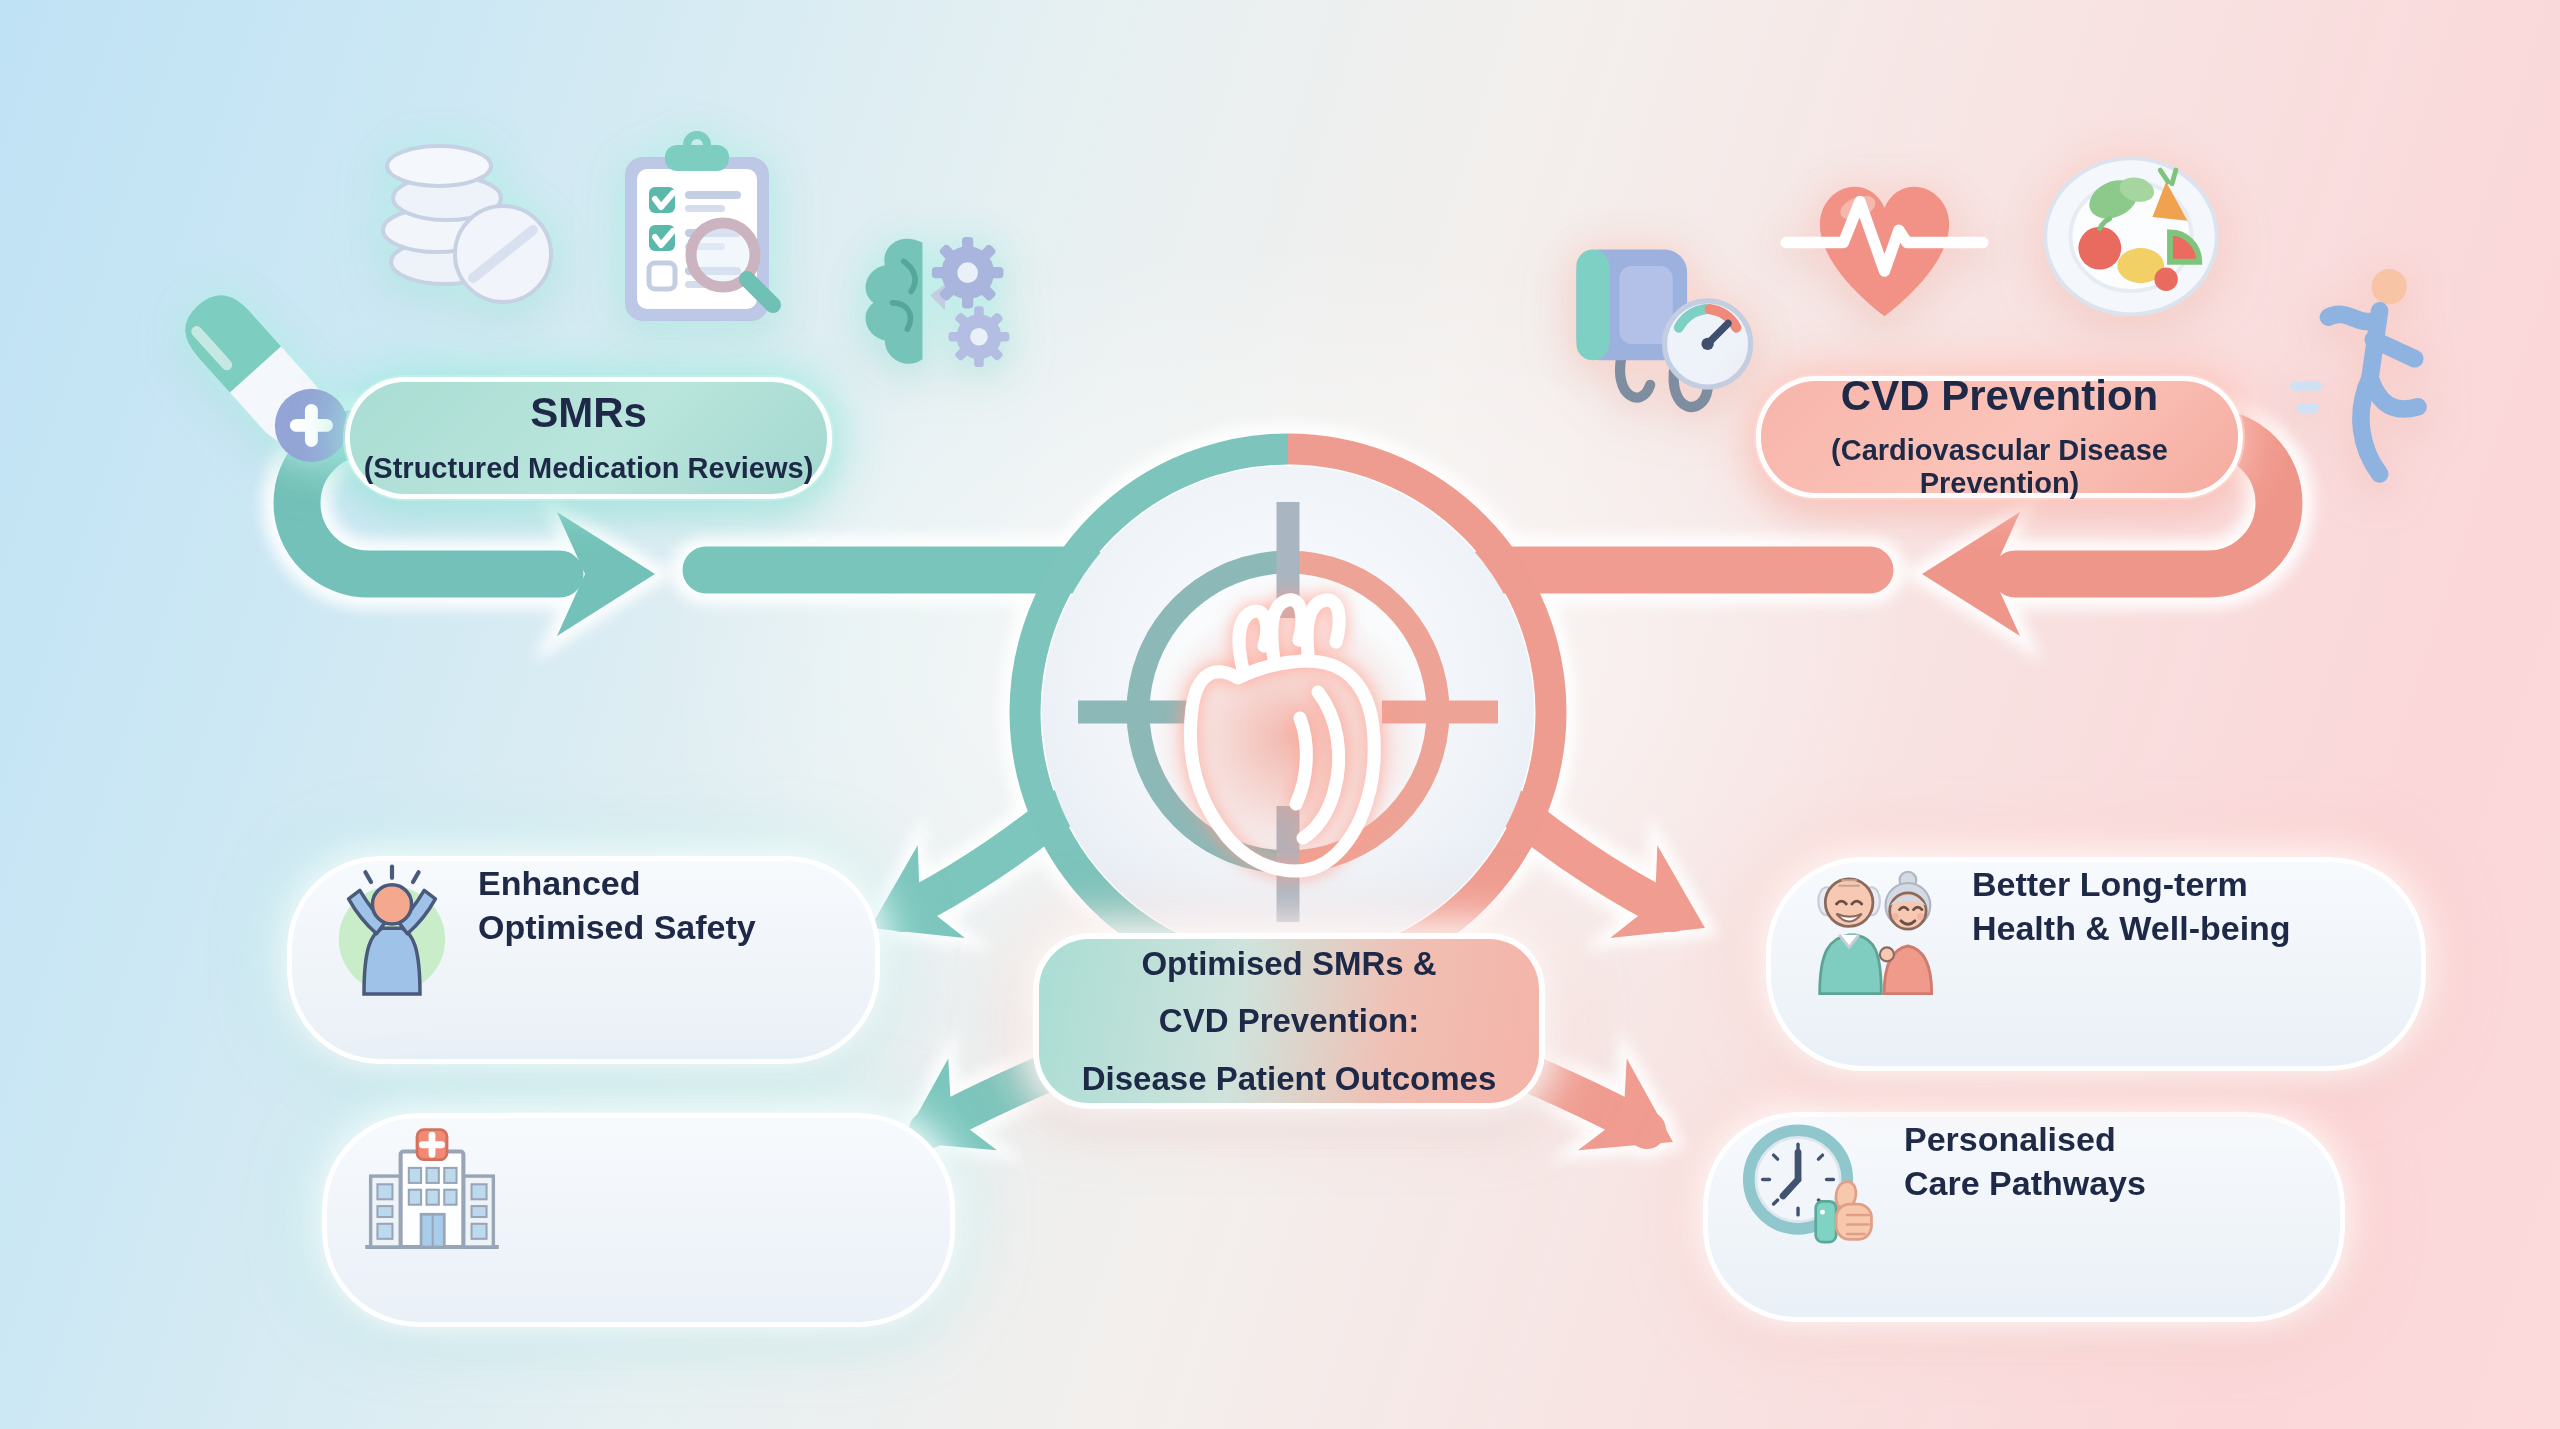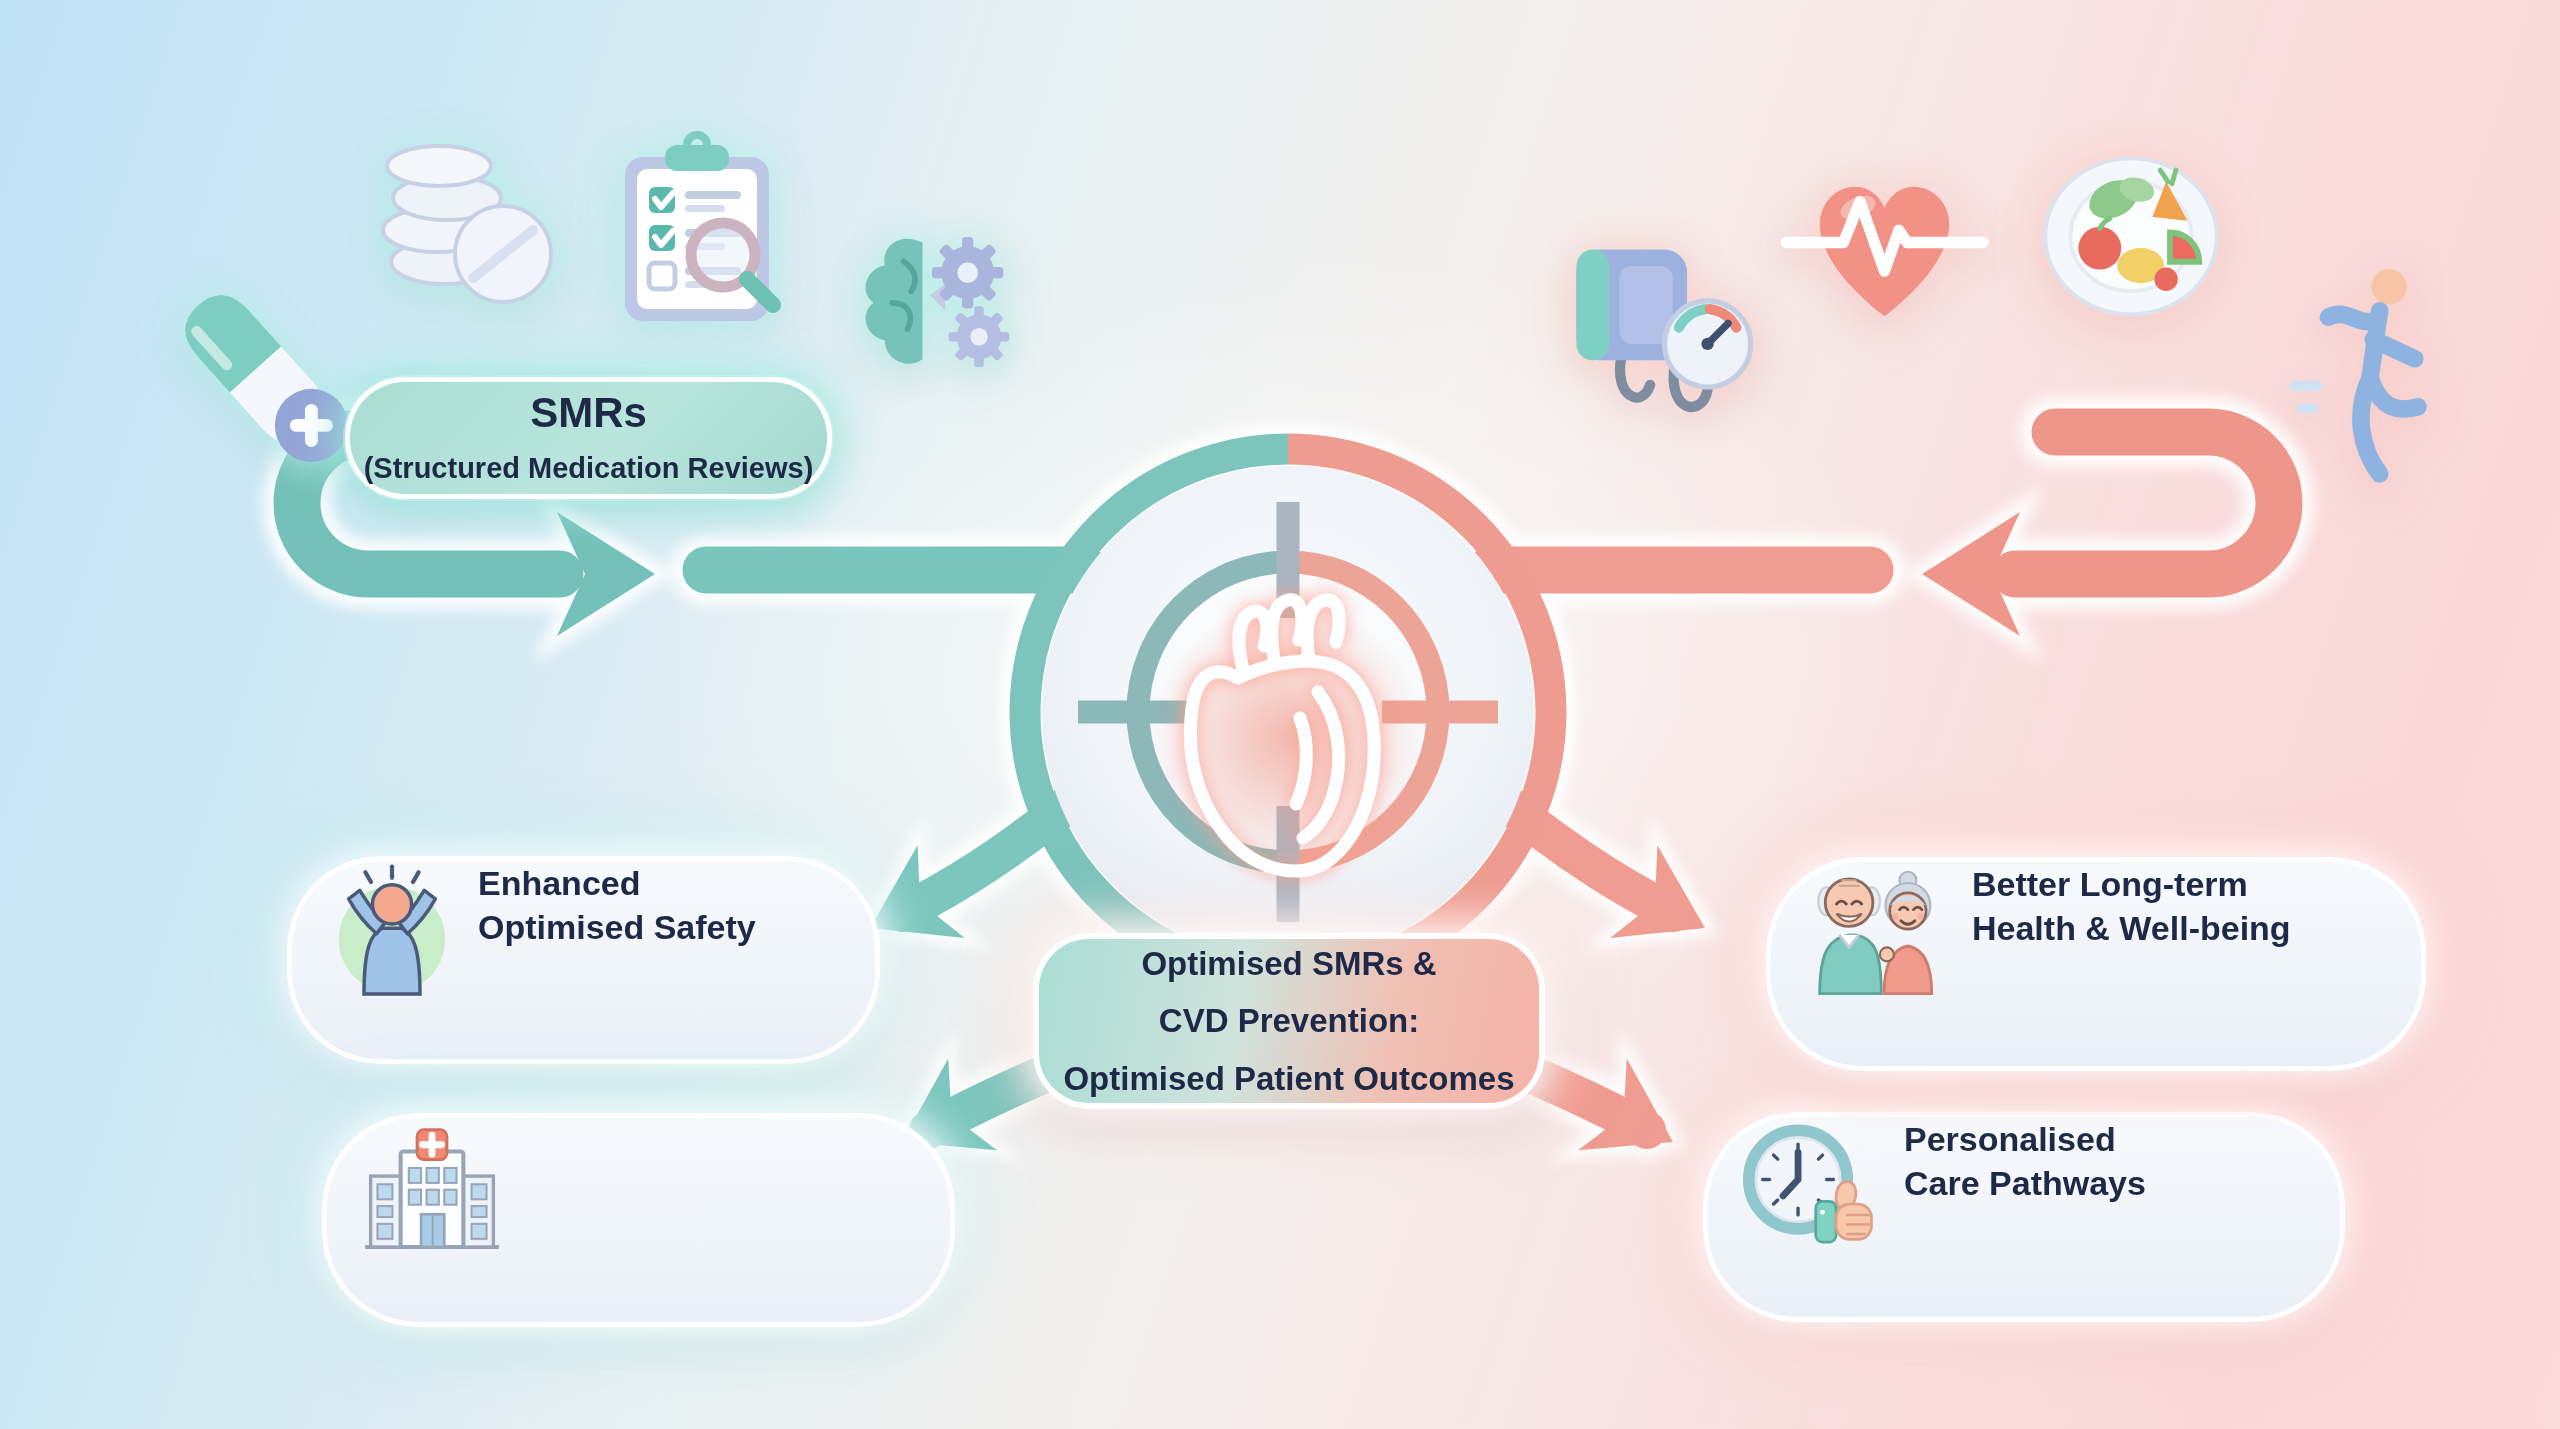--- a/index.html
+++ b/index.html
@@ -274,25 +274,29 @@
       <path d="M50 74 C56 92 66 96 80 92"></path>
       <path d="M50 74 C40 96 44 118 56 134"></path>
     </g>
   </svg>
 
   <div class="badge badge-smrs">
     <div class="t">SMRs</div>
     <div class="s">(Structured Medication Reviews)</div>
   </div>
 
+  <div class="badge badge-cvd">
+    <div class="t">CVD Prevention</div>
+    <div class="s">(Cardiovascular Disease Prevention)</div>
+  </div>
 
   <div class="badge badge-outcome">
     <div class="o">Optimised SMRs &amp;</div>
     <div class="o">CVD Prevention:</div>
-    <div class="o">Optimised Patient Outcomes</div>
+    <div class="o">Disease Patient Outcomes</div>
   </div>
 
   <div class="obox obox-teal obox-enhanced">
     <svg class="icn" width="140" height="140" viewBox="0 0 100 100">
       <circle cx="50" cy="56" r="38" fill="#c9ecc9"></circle>
       <g stroke="#4a5a7a" stroke-width="2.5">
         <path d="M30 95 C30 62 35 52 43 48 L57 48 C65 52 70 62 70 95 Z" fill="#9fc3e8"></path>
         <path d="M39 52 C30 44 24 36 19 27 L27 21 C33 31 38 38 45 44 Z" fill="#9fc3e8" stroke-linejoin="round"></path>
         <path d="M61 52 C70 44 76 36 81 27 L73 21 C67 31 62 38 55 44 Z" fill="#9fc3e8" stroke-linejoin="round"></path>
         <circle cx="50" cy="31" r="14" fill="#f4a98e"></circle>

